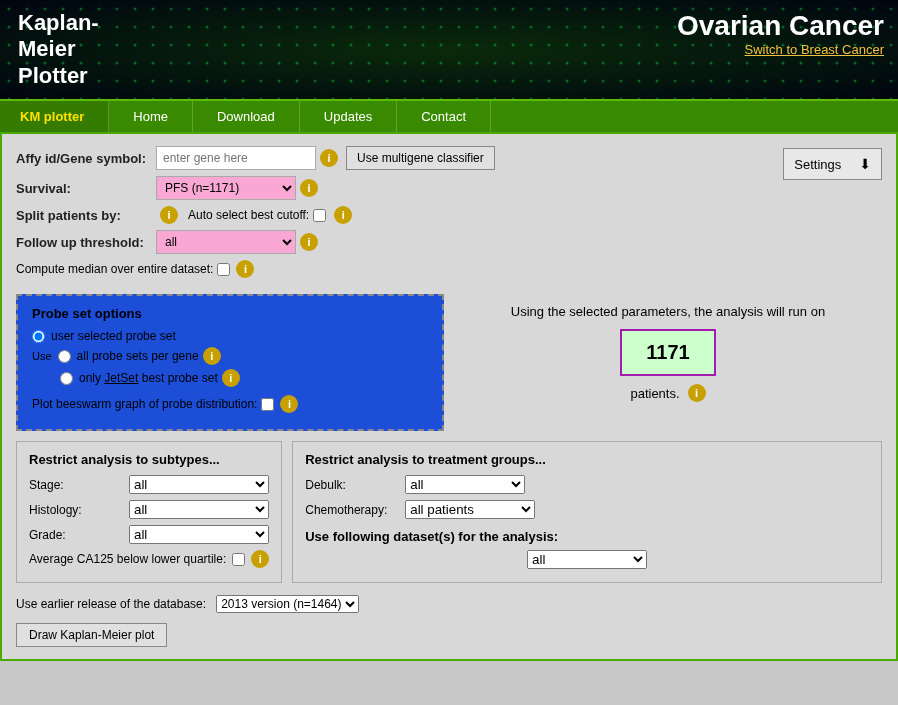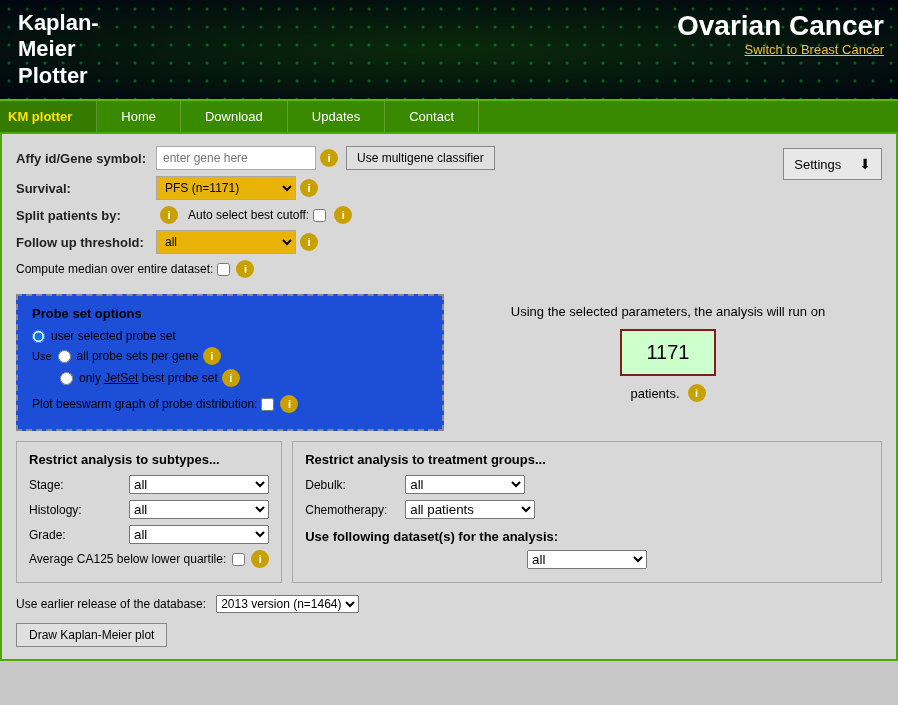--- a/index.html
+++ b/index.html
@@ -7,33 +7,33 @@
 
     
     .header { background: #1a1a2e; width: 100%; position: relative; display: flex; align-items: stretch; }
     .header-logo { padding: 10px 18px; color: white; font-size: 22px; font-weight: bold; line-height: 1.2; flex: 0 0 auto; }
     .header-logo span { display: block; }
     .header-content { position: relative; z-index: 1; display: flex; width: 100%; }
 
     
     .navbar { background: #3a8a00; display: flex; align-items: stretch; padding: 0; border-top: 2px solid #5aba00; }
     .nav-item { padding: 8px 24px; color: white; font-size: 13px; cursor: pointer; display: flex; align-items: center; border-right: 1px solid rgba(255,255,255,0.2); }
-    .nav-item:first-child { padding-left: 8px; }
+    .nav-item:first-child { padding-left: 20px; }
     .nav-item.active { color: #ffe000; font-weight: bold; background: rgba(0,0,0,0.1); }
     .nav-spacer { flex: 1; background: #3a8a00; }
 
     
     .main { background: #d8d8d8; padding: 12px 14px; border: 2px solid #4aaa00; margin: 0; }
 
     
     .form-row { display: flex; align-items: center; margin-bottom: 6px; }
     .form-label { font-weight: bold; min-width: 140px; color: #222; }
     .form-input { border: 1px solid #aaa; padding: 3px 6px; font-size: 12px; background: white; height: 24px; }
     .gene-input { width: 160px; color: #aaa; }
-    select.form-select { border: 1px solid #aaa; padding: 2px 4px; font-size: 12px; background: #eab308; height: 24px; width: 140px; }
+    select.form-select { border: 1px solid #aaa; padding: 2px 4px; font-size: 12px; background: #f9a8d4; height: 24px; width: 140px; }
 
     .info-icon { display: inline-flex; align-items: center; justify-content: center; width: 18px; height: 18px; border-radius: 50%; background: #c8a000; color: white; font-size: 11px; font-weight: bold; cursor: pointer; margin-left: 4px; flex-shrink: 0; }
 
     .btn { border: 1px solid #888; background: #e0e0e0; padding: 3px 10px; font-size: 12px; cursor: pointer; height: 24px; }
 
     .settings-btn { border: 1px solid #888; background: #e8e8e8; padding: 4px 10px; font-size: 13px; cursor: pointer; display: flex; align-items: center; gap: 18px; height: 32px; }
 
     .top-form-area { display: flex; align-items: flex-start; }
     .top-form-left { flex: 1; }
 
@@ -46,21 +46,21 @@
     .col-right { flex: 1; display: flex; flex-direction: column; gap: 8px; }
 
     
     .probe-box { border: 2px dashed #888; padding: 10px 14px; background: #1d4ed8; }
     .probe-box-title { font-weight: bold; margin-bottom: 8px; font-size: 13px; }
     .radio-row { display: flex; align-items: center; margin-bottom: 4px; font-size: 12px; }
     .radio-row input[type="radio"] { margin-right: 6px; }
 
     
     .patient-count-area { background: #d8d8d8; padding: 10px; display: flex; flex-direction: column; align-items: flex-start; }
-    .patient-count-box { border: 2px solid #7f1d1d; background: #ccffcc; padding: 10px 24px; font-size: 20px; font-weight: normal; text-align: center; margin: 4px auto; display: inline-block; min-width: 80px; }
+    .patient-count-box { border: 2px solid #a21caf; background: #ccffcc; padding: 10px 24px; font-size: 20px; font-weight: bold; text-align: center; margin: 4px auto; display: inline-block; min-width: 80px; }
     .patient-count-wrap { display: flex; flex-direction: column; align-items: center; width: 100%; }
     .patients-label { font-size: 13px; margin-top: 4px; display: flex; align-items: center; gap: 4px; }
 
     
     .subtype-box { border: 1px solid #aaa; padding: 10px 12px; background: #d8d8d8; }
     .subtype-title { font-weight: bold; margin-bottom: 8px; font-size: 13px; }
     .subtype-row { display: flex; align-items: center; margin-bottom: 6px; font-size: 12px; }
     .subtype-label { min-width: 100px; }
     .subtype-row select { width: 120px; }
     .average-row { display: flex; align-items: center; margin-bottom: 4px; font-size: 12px; }

